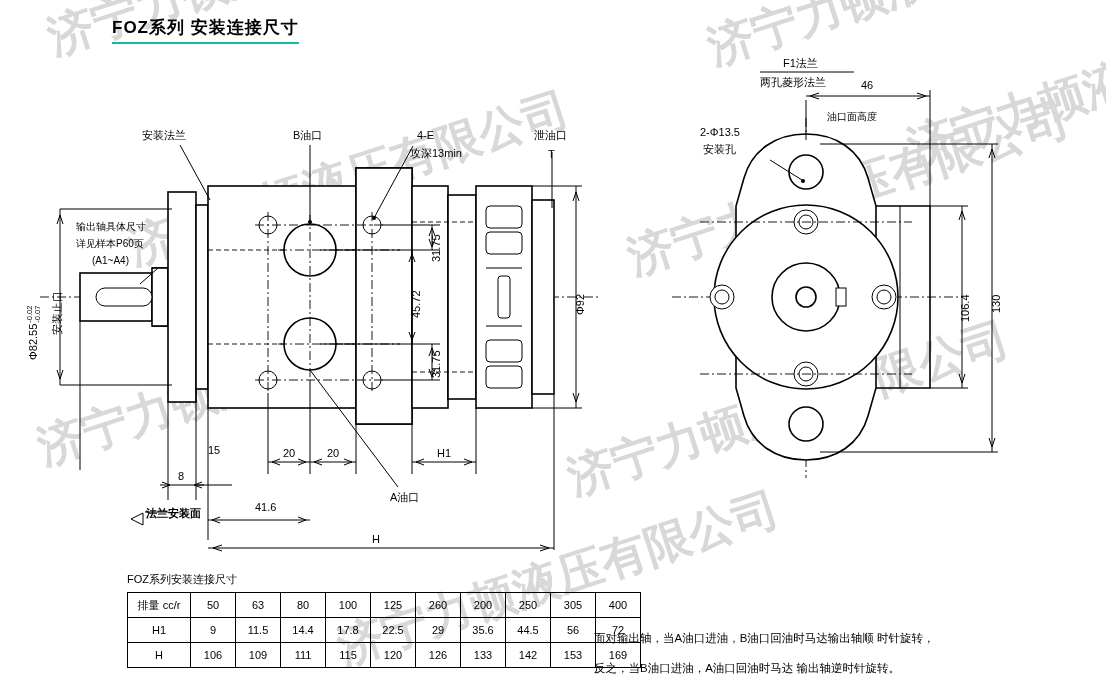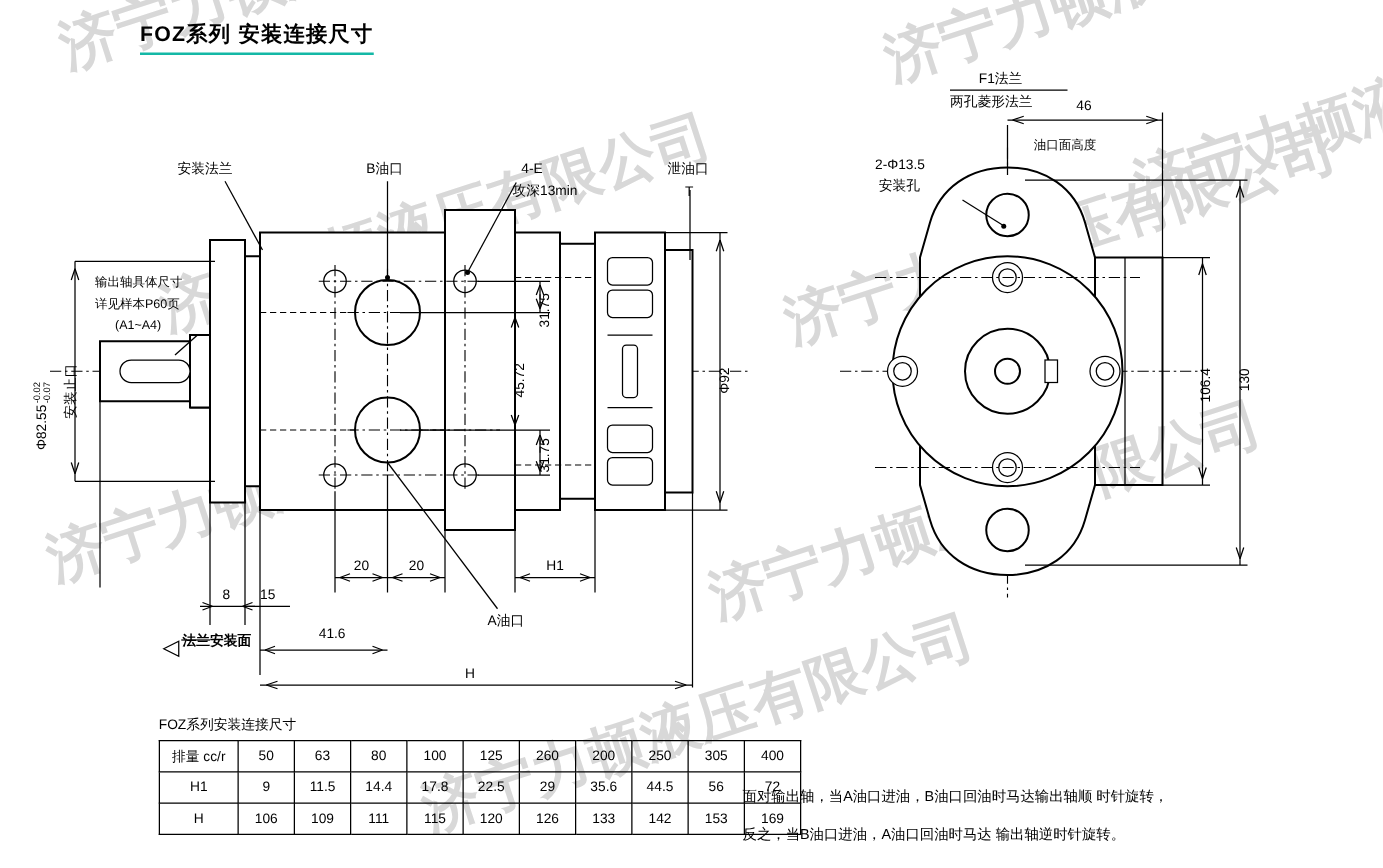--- a/index.html
+++ b/index.html
@@ -290,21 +290,21 @@
 
   <div class="lbl rot90" style="left:429px;top:262px;">31.75</div>
   <div class="lbl rot90" style="left:429px;top:378px;">31.75</div>
   <div class="lbl rot90" style="left:409px;top:318px;">45.72</div>
   <div class="lbl rot90" style="left:573px;top:315px;">Φ92</div>
 
   <div class="lbl" style="left:283px;top:446px;">20</div>
   <div class="lbl" style="left:327px;top:446px;">20</div>
   <div class="lbl" style="left:437px;top:446px;">H1</div>
   <div class="lbl" style="left:178px;top:469px;">8</div>
-  <div class="lbl" style="left:208px;top:469px;">15</div>
+  <div class="lbl" style="left:208px;top:443px;">15</div>
   <div class="lbl" style="left:245px;top:500px;margin-left:10px;">41.6</div>
   <div class="lbl" style="left:372px;top:532px;">H</div>
 
   <div class="lbl" style="left:783px;top:56px;">F1法兰</div>
   <div class="lbl" style="left:760px;top:75px;">两孔菱形法兰</div>
   <div class="lbl" style="left:700px;top:125px;">2-Φ13.5</div>
   <div class="lbl" style="left:703px;top:142px;">安装孔</div>
   <div class="lbl sm" style="left:827px;top:110px;">油口面高度</div>
 
   <div class="lbl" style="left:861px;top:78px;">46</div>

